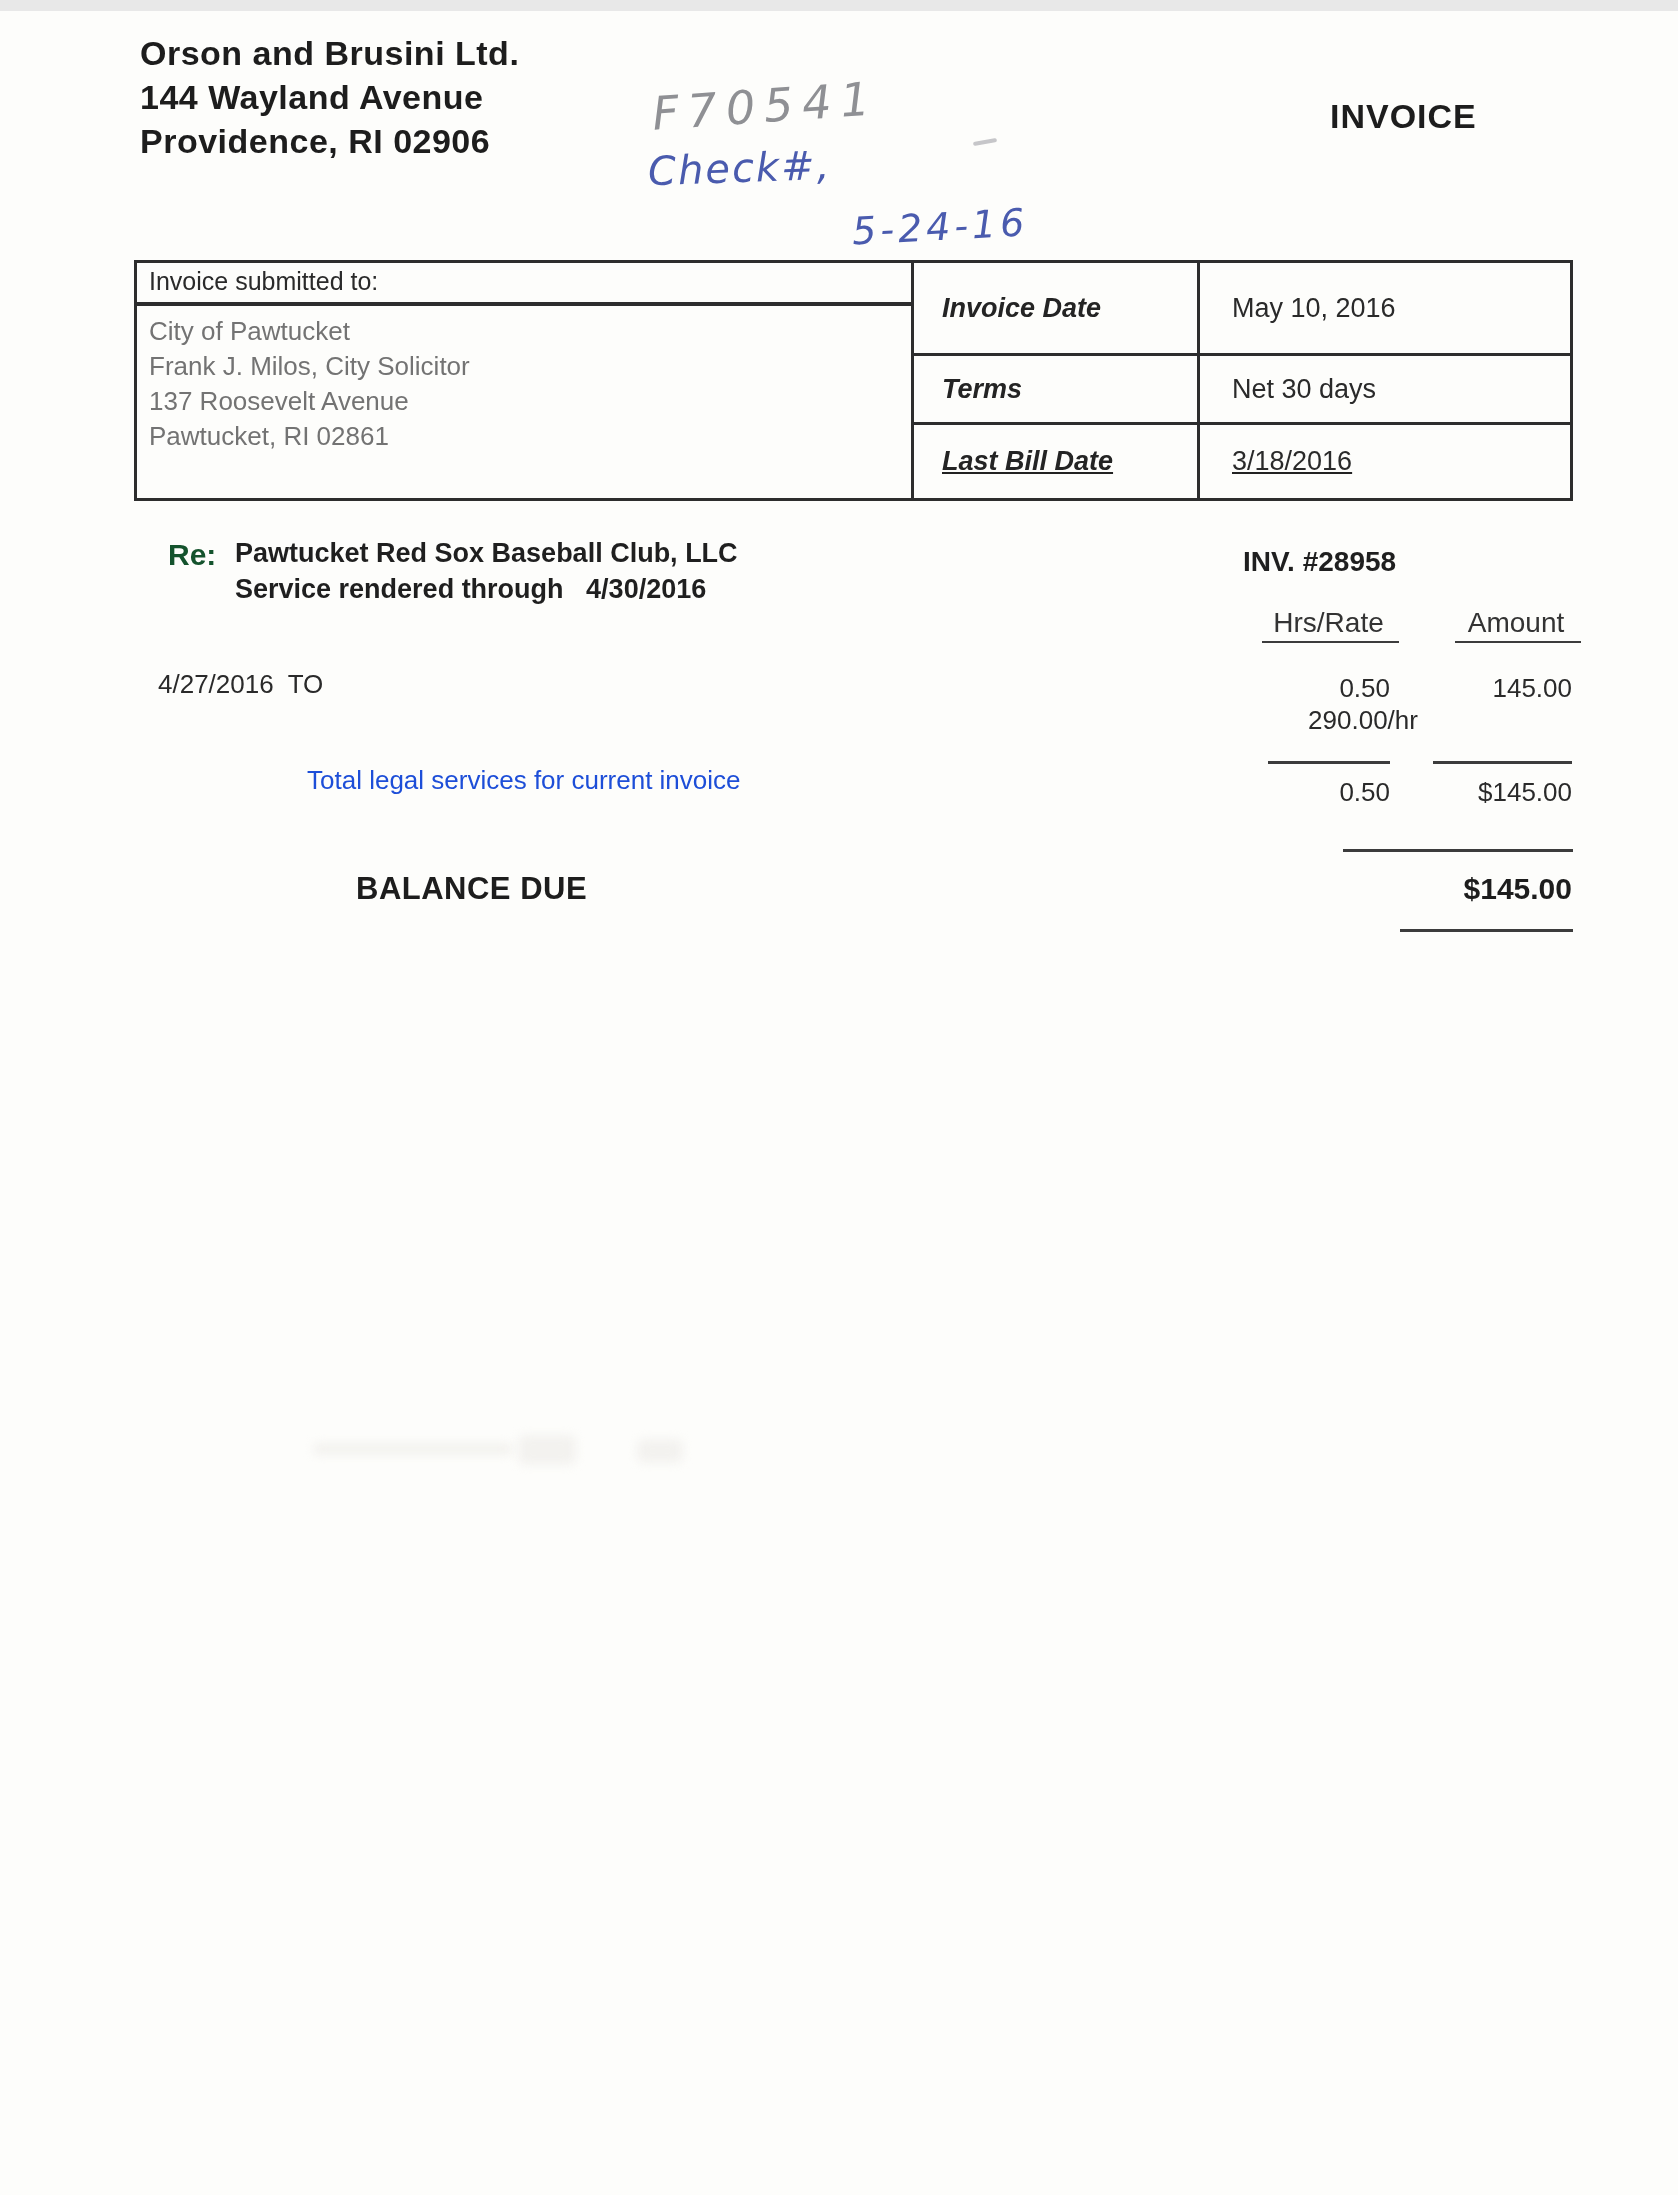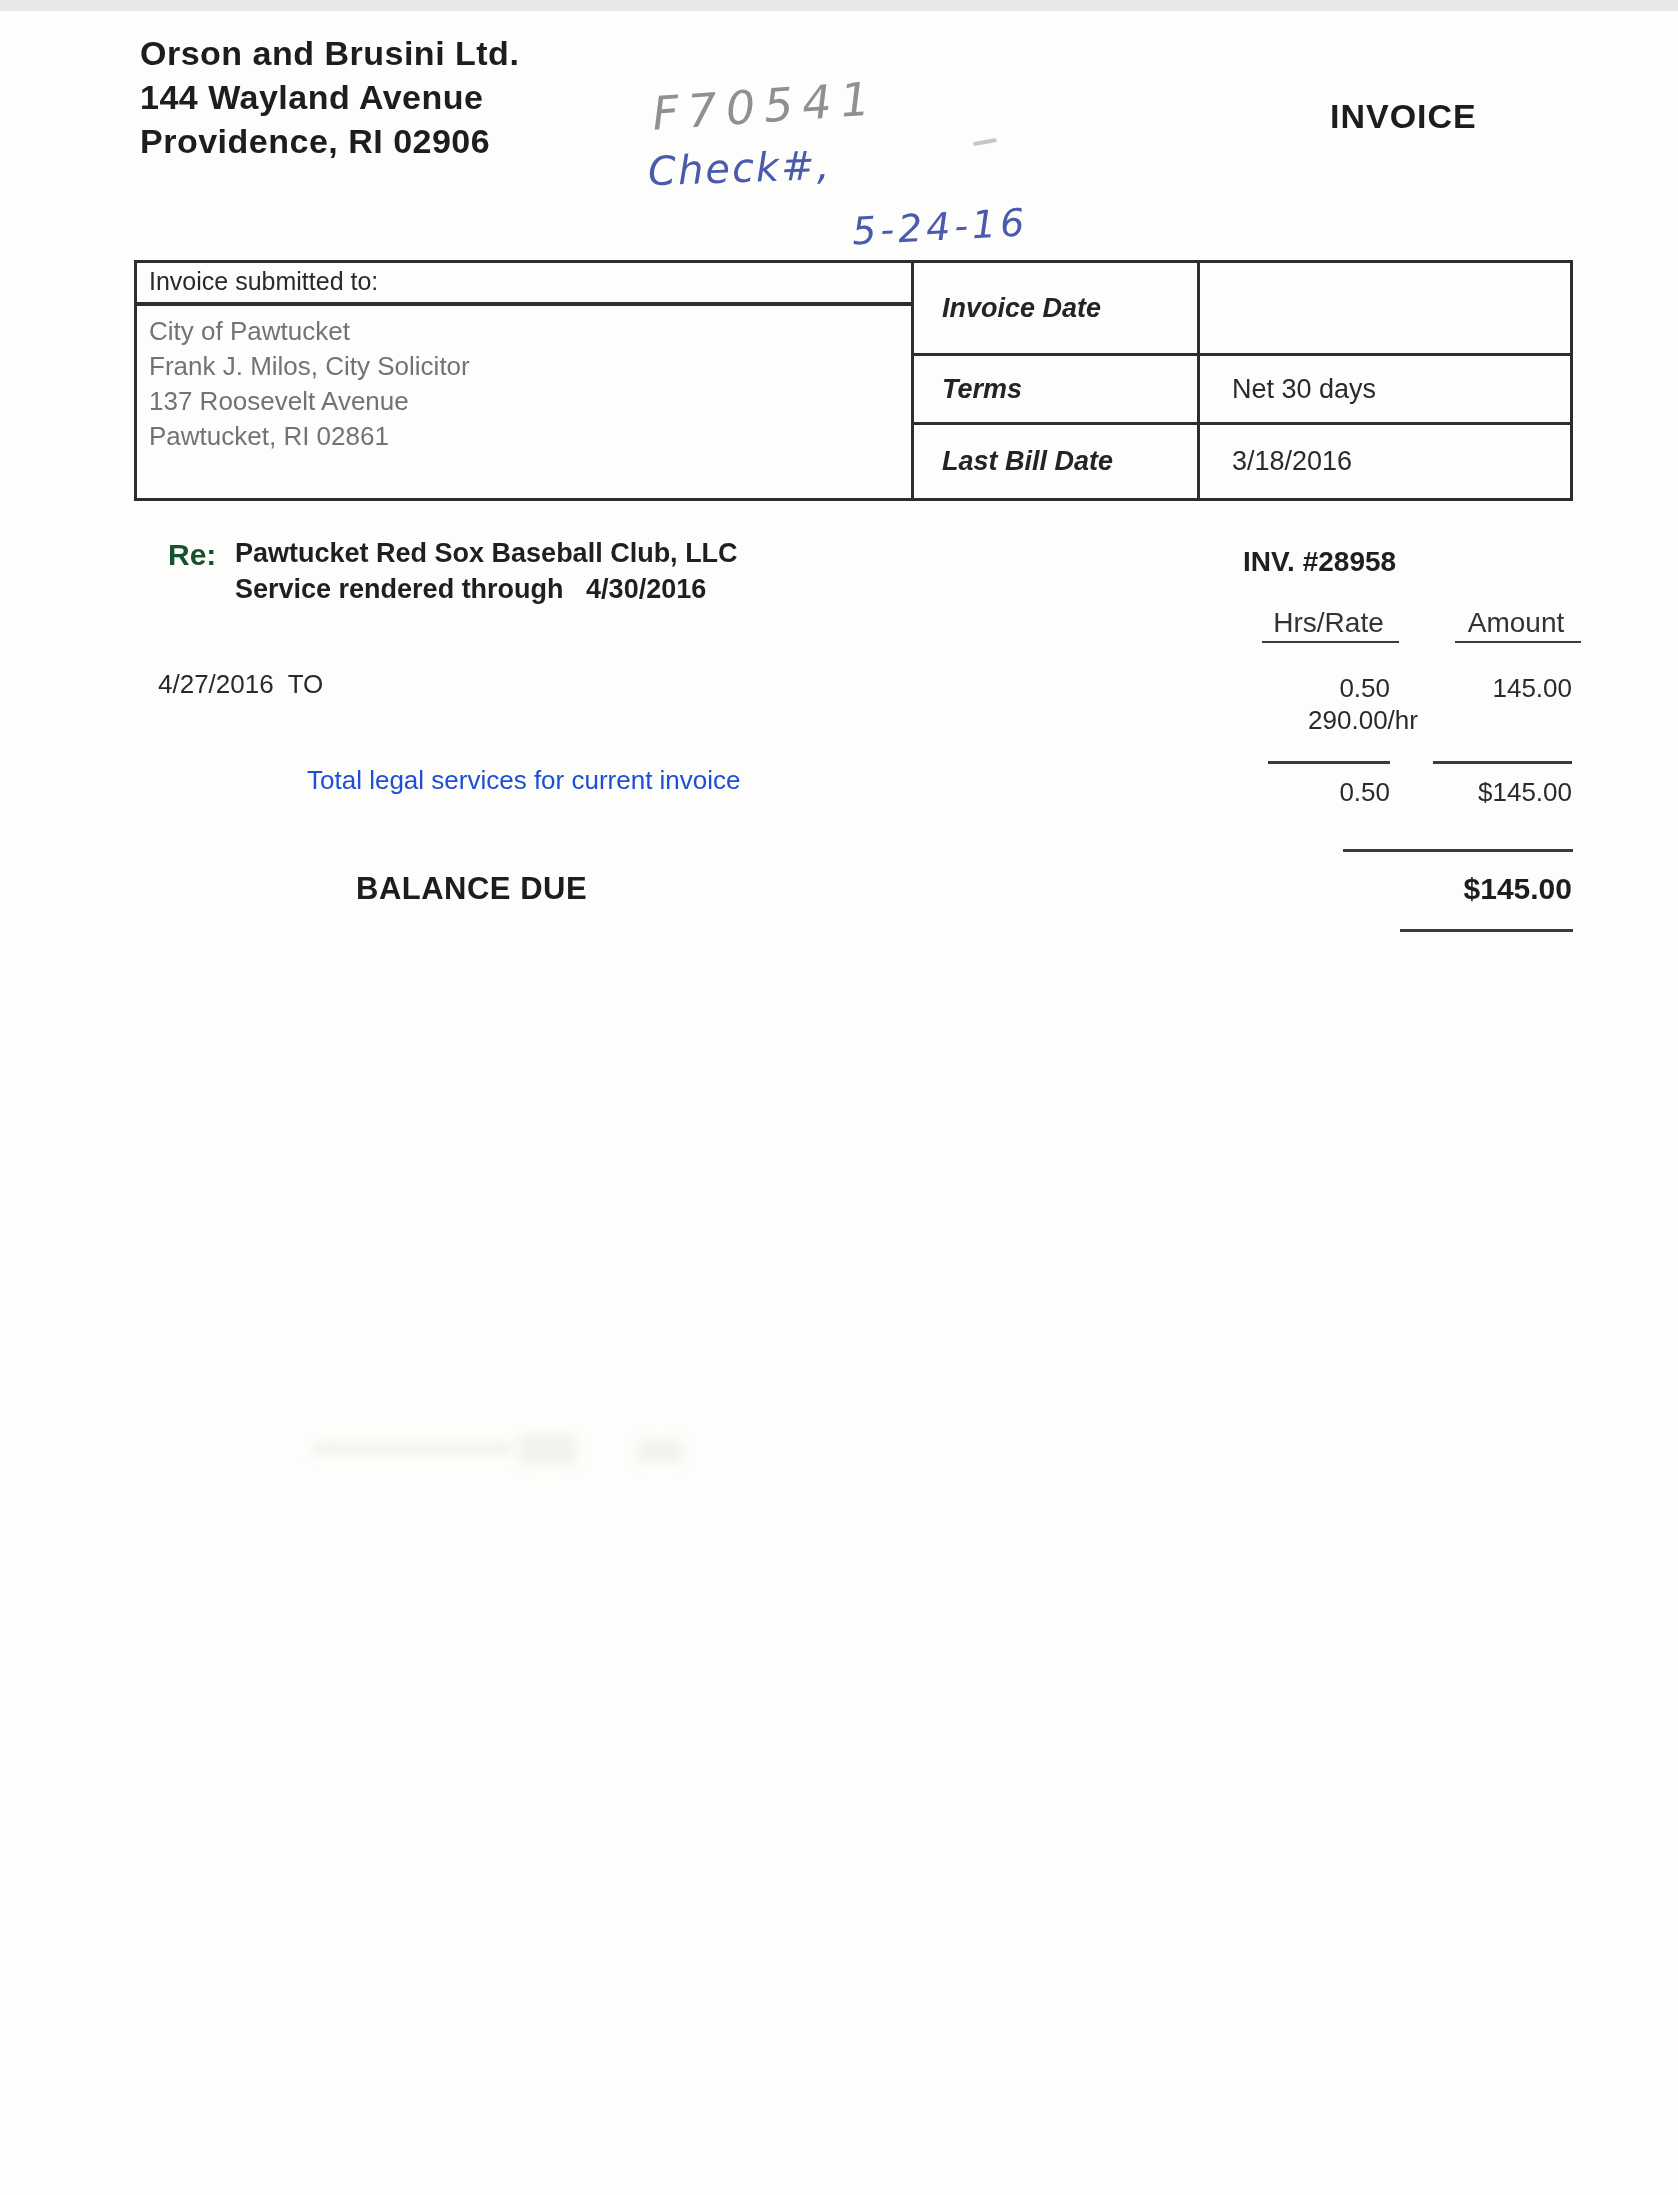--- a/index.html
+++ b/index.html
@@ -26,21 +26,21 @@
   .hw-date  { left:852px; top:194px; font-size:38px; letter-spacing:4px; color:#4a5bae; transform:rotate(-3deg); }
   .pencil-dash { left:973px; top:129px; width:24px; height:4px; background:#c6c6c9; transform:rotate(-10deg); border-radius:2px; }
 
   
   .info-wrap { left:134px; top:249px; width:1439px; height:241px; border:3px solid #2d2d2d; display:flex; }
   .left-cell { width:777px; border-right:3px solid #2d2d2d; }
   .left-header { height:43px; line-height:36px; border-bottom:4px solid #2d2d2d; padding-left:12px; font-size:25px; color:#2a2a2a; }
   .addr { padding:8px 0 0 12px; font-size:26px; line-height:35px; color:#737373; }
   .right-cell { flex:1; display:grid; grid-template-rows:93px 69px 73px; }
   .d-row { display:flex; border-bottom:3px solid #2d2d2d; }
-  .d-row:last-child { border-bottom:none; }
+  .d-row:last-child { border-bottom:none;text-decoration:underline; }
   .d-label { width:286px; border-right:3px solid #2d2d2d; display:flex; align-items:center; padding-left:28px; font-size:27px; font-weight:bold; font-style:italic; color:#242424; }
   .d-value { flex:1; display:flex; align-items:center; padding-left:32px; font-size:27px; color:#2a2a2a; }
 
   
   .re-label   { left:168px; top:527px; font-size:30px; font-weight:bold; color:#14532d; }
   .re-client  { left:235px; top:527px; font-size:27px; font-weight:bold; color:#1f1f1f; }
   .re-service { left:235px; top:563px; font-size:27px; font-weight:bold; color:#1f1f1f; white-space:pre; }
   .inv-number { left:1243px; top:535px; font-size:28px; font-weight:bold; color:#1f1f1f; }
 
   
@@ -99,20 +99,21 @@
       <div class="addr">
         <div>City of Pawtucket</div>
         <div>Frank J. Milos, City Solicitor</div>
         <div>137 Roosevelt Avenue</div>
         <div>Pawtucket, RI 02861</div>
       </div>
     </div>
     <div class="right-cell">
       <div class="d-row">
         <div class="d-label">Invoice Date</div>
+        <div class="d-value">May 10, 2016</div>
       </div>
       <div class="d-row">
         <div class="d-label">Terms</div>
         <div class="d-value">Net 30 days</div>
       </div>
       <div class="d-row">
         <div class="d-label">Last Bill Date</div>
         <div class="d-value">3/18/2016</div>
       </div>
     </div>

